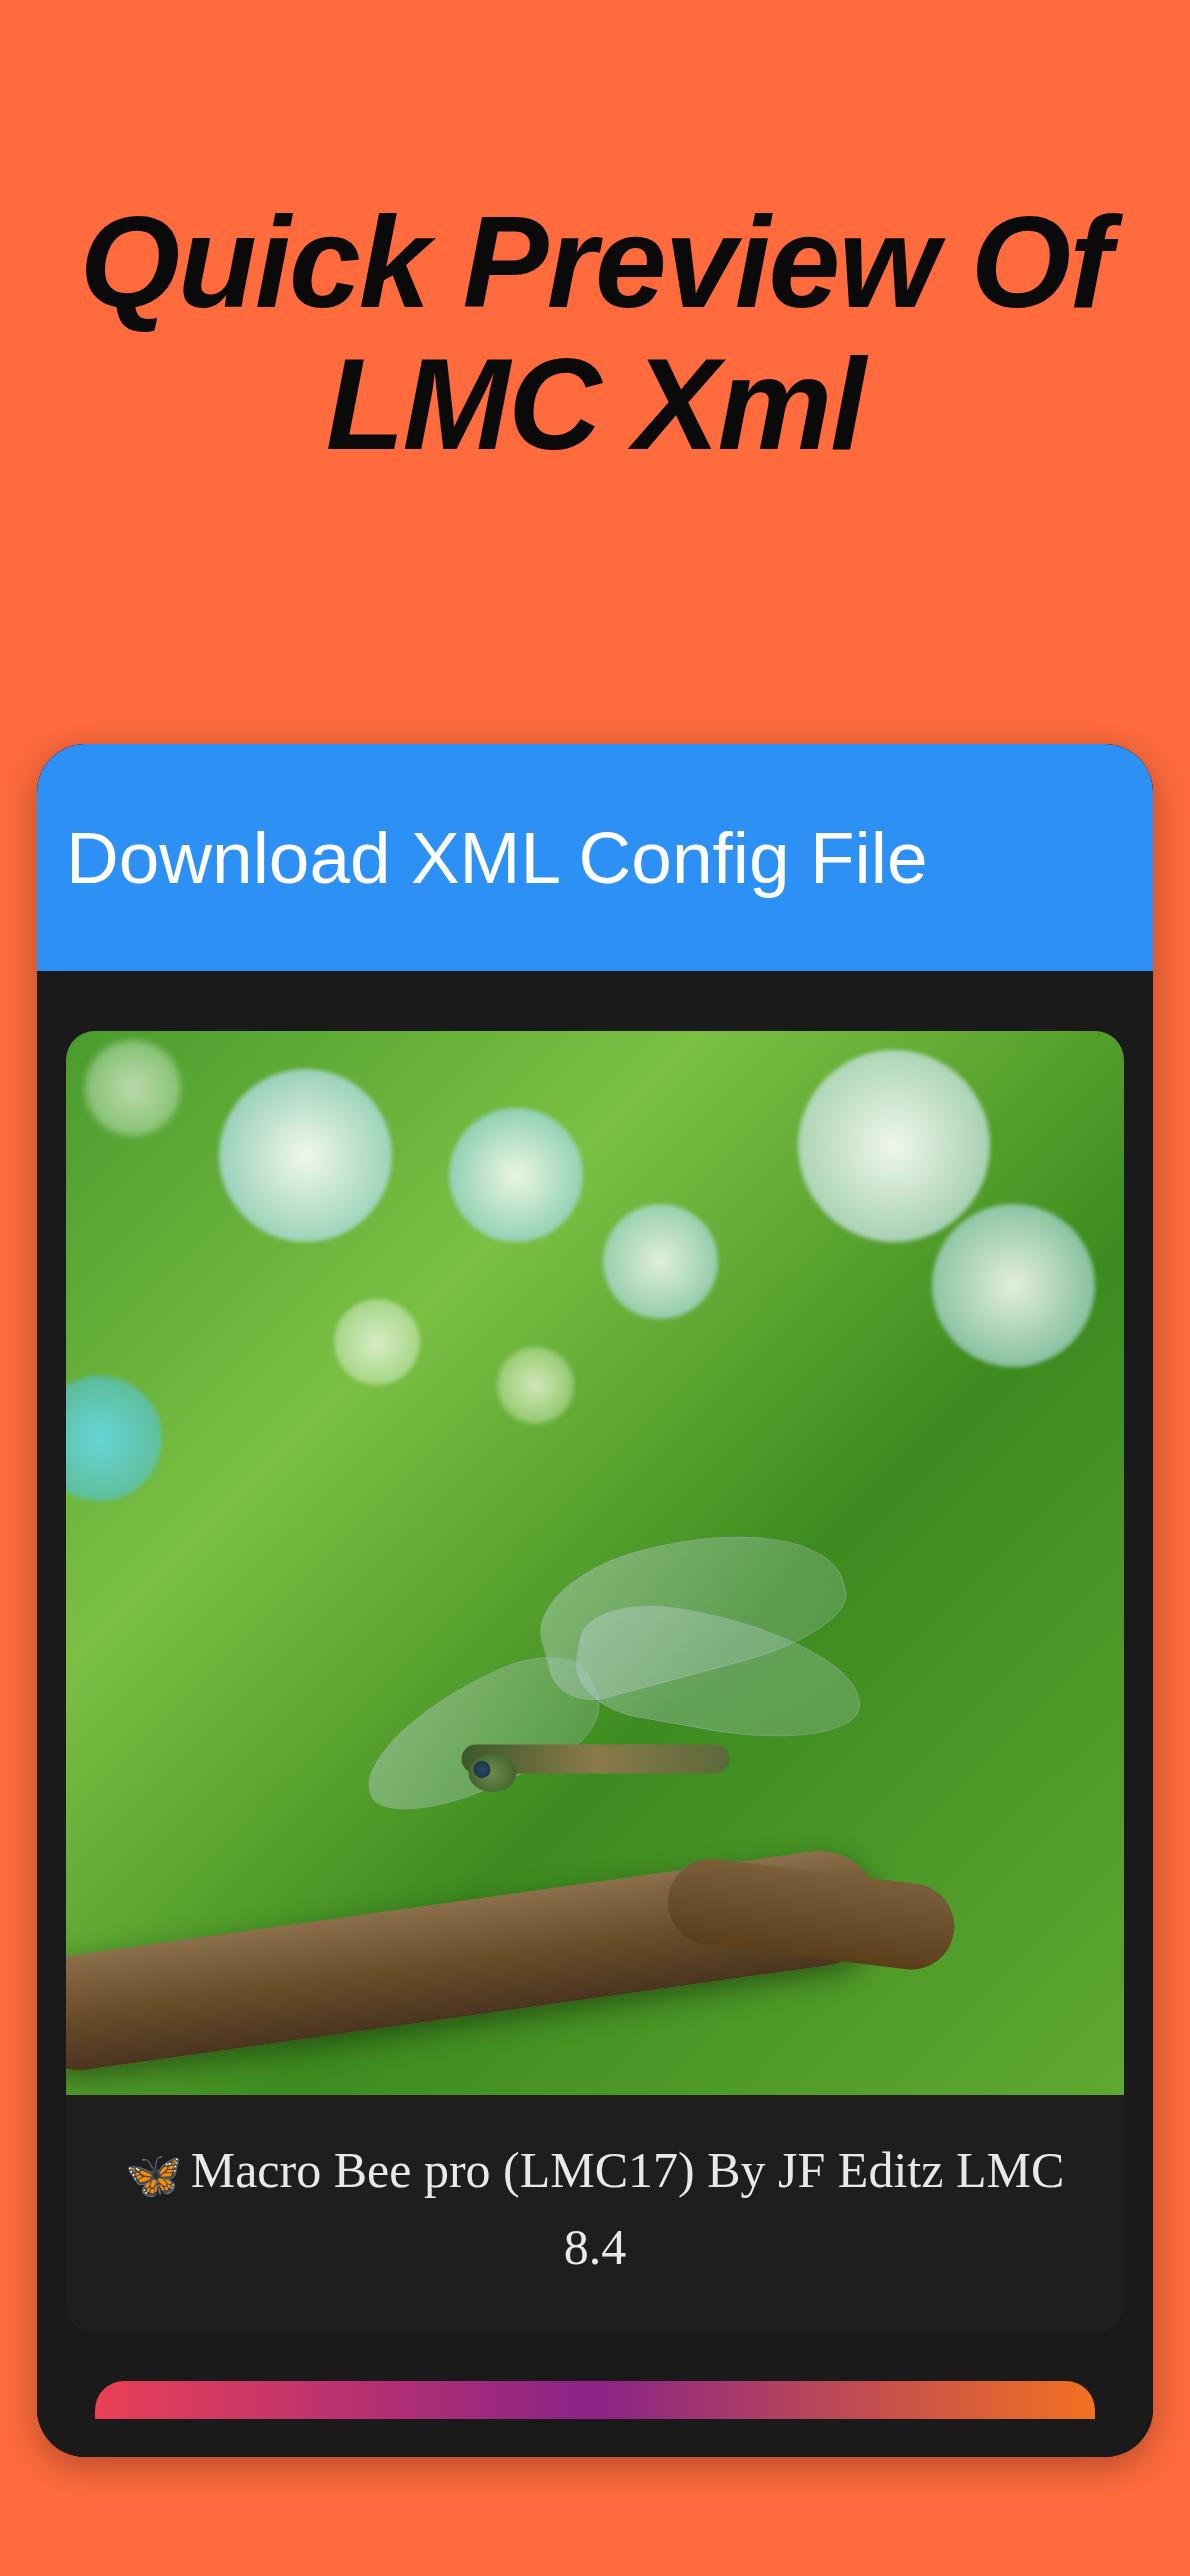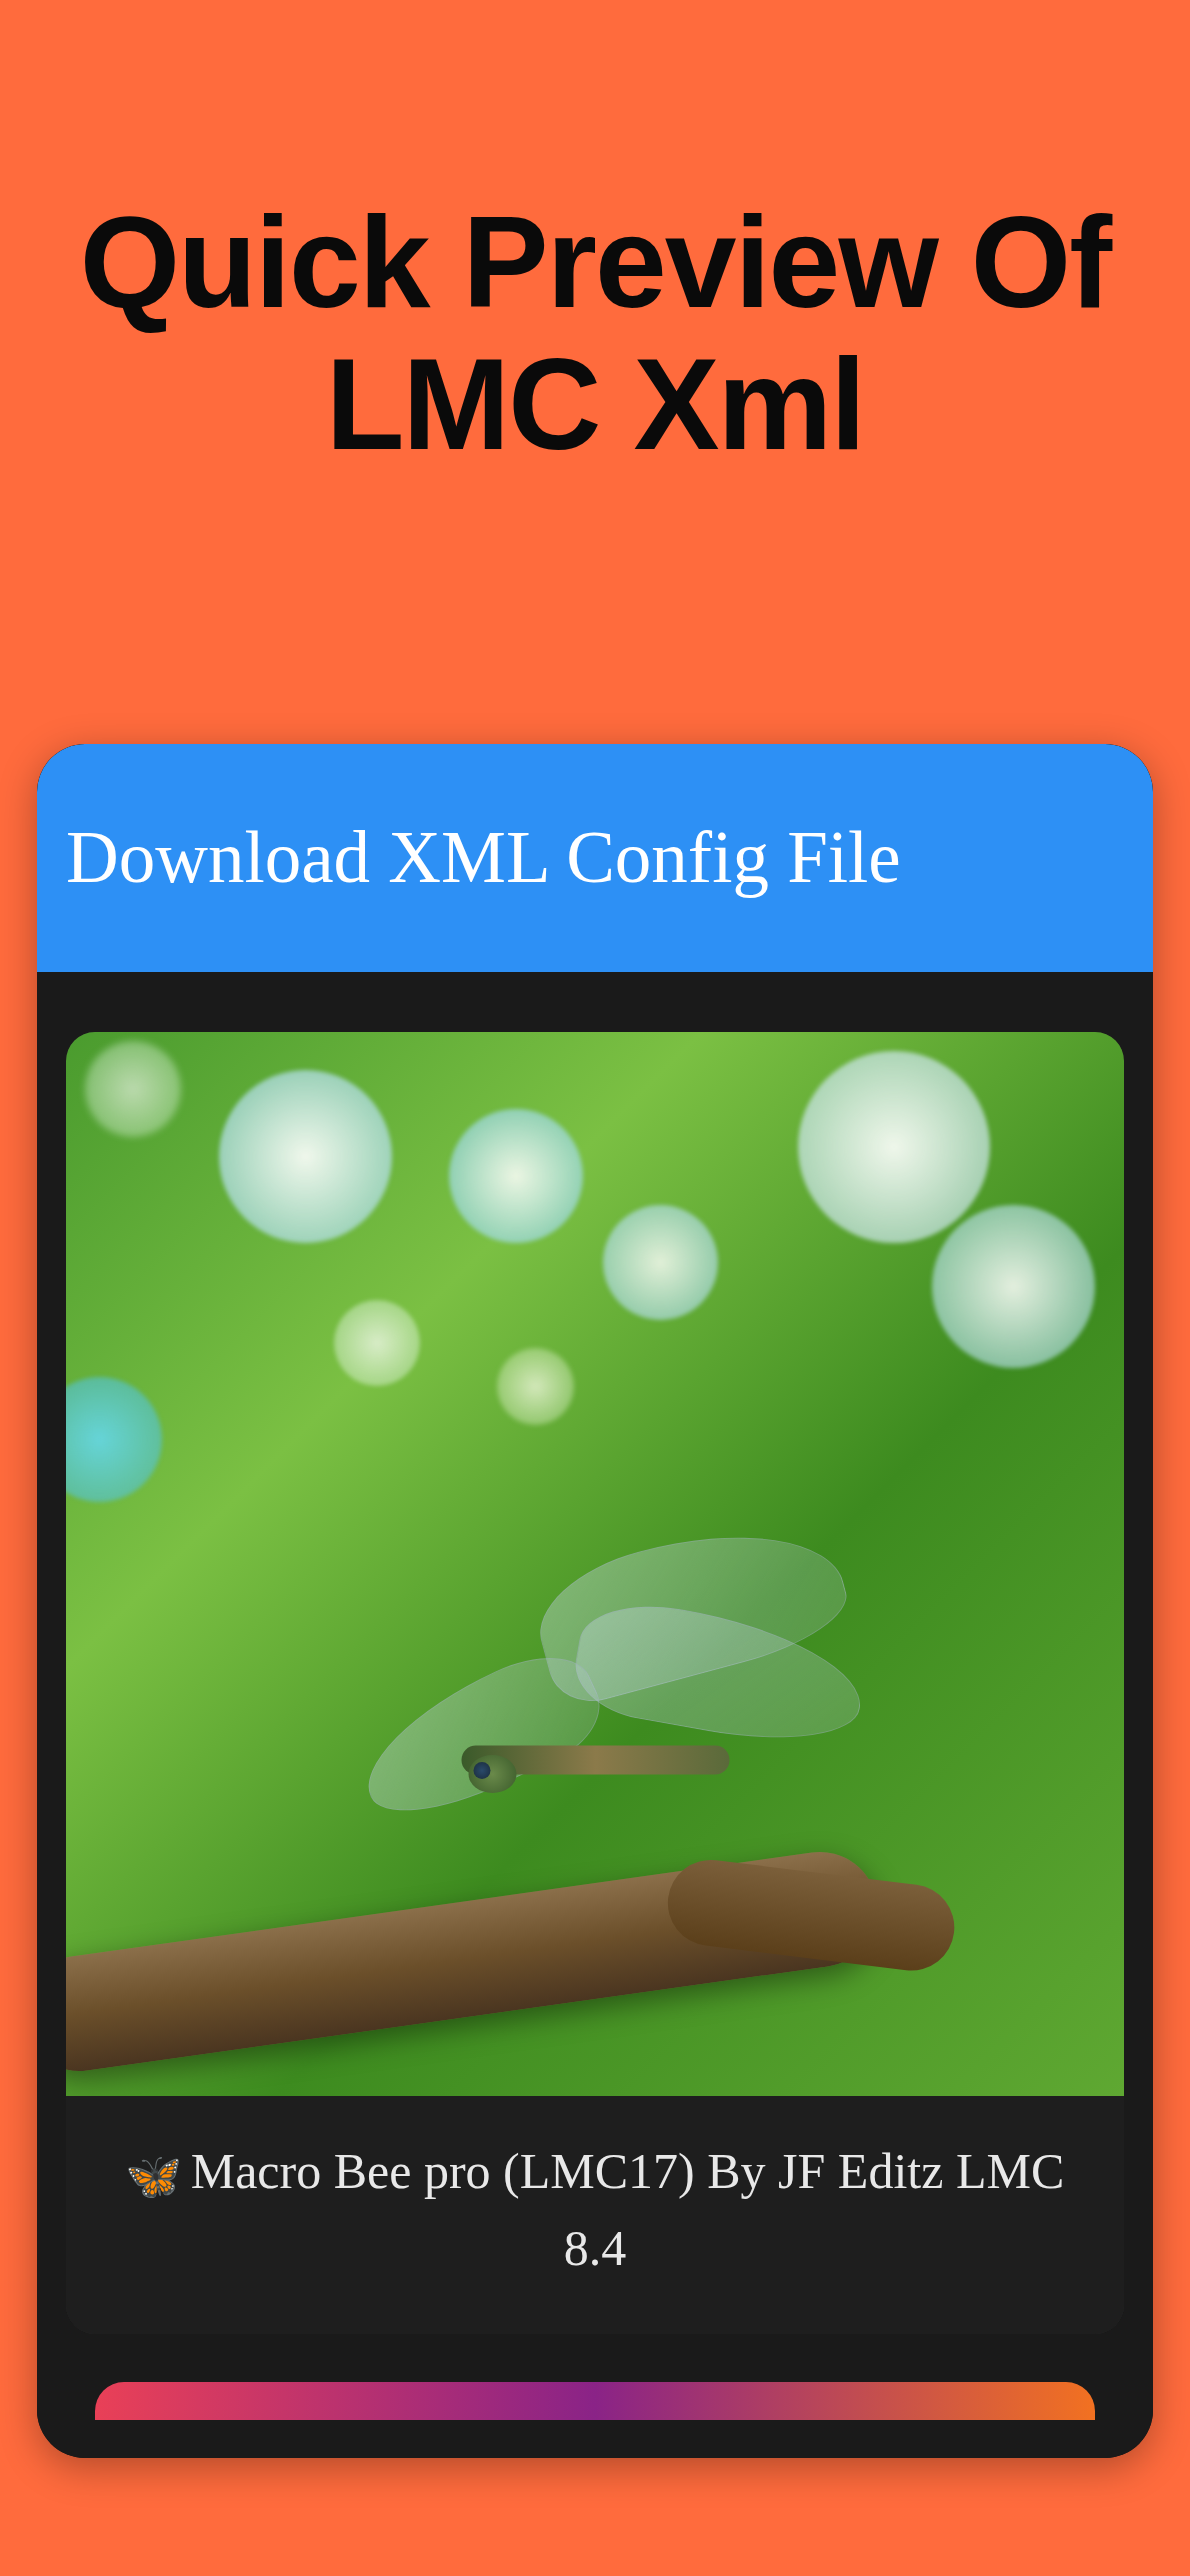--- a/index.html
+++ b/index.html
@@ -17,37 +17,38 @@
     }
 
     .page-title {
       text-align: center;
       font-size: 129px;
       font-weight: 600;
       color: #0a0a0a;
       padding-top: 192px;
       line-height: 1.1;
       letter-spacing: -1.9px;
+      font-style: italic;
     }
 
     .phone-card {
       margin: 268px auto 0;
       width: 1116px;
       background: #1a1a1a;
       border-radius: 48px;
       overflow: hidden;
       box-shadow: 0 9.6px 38px rgba(0,0,0,0.3);
     }
 
     .app-header {
       background: #2D90F5;
       padding: 72px 29px;
       color: #ffffff;
       font-size: 73px;
-      font-family: Liberation Serif, serif;
+      font-family: Liberation Sans, sans-serif;
       font-weight: 400;
       border-top-left-radius: 48px;
       border-top-right-radius: 48px;
     }
 
     .content-wrapper {
       padding: 60px 29px 38px;
       background: #1a1a1a;
     }
 

